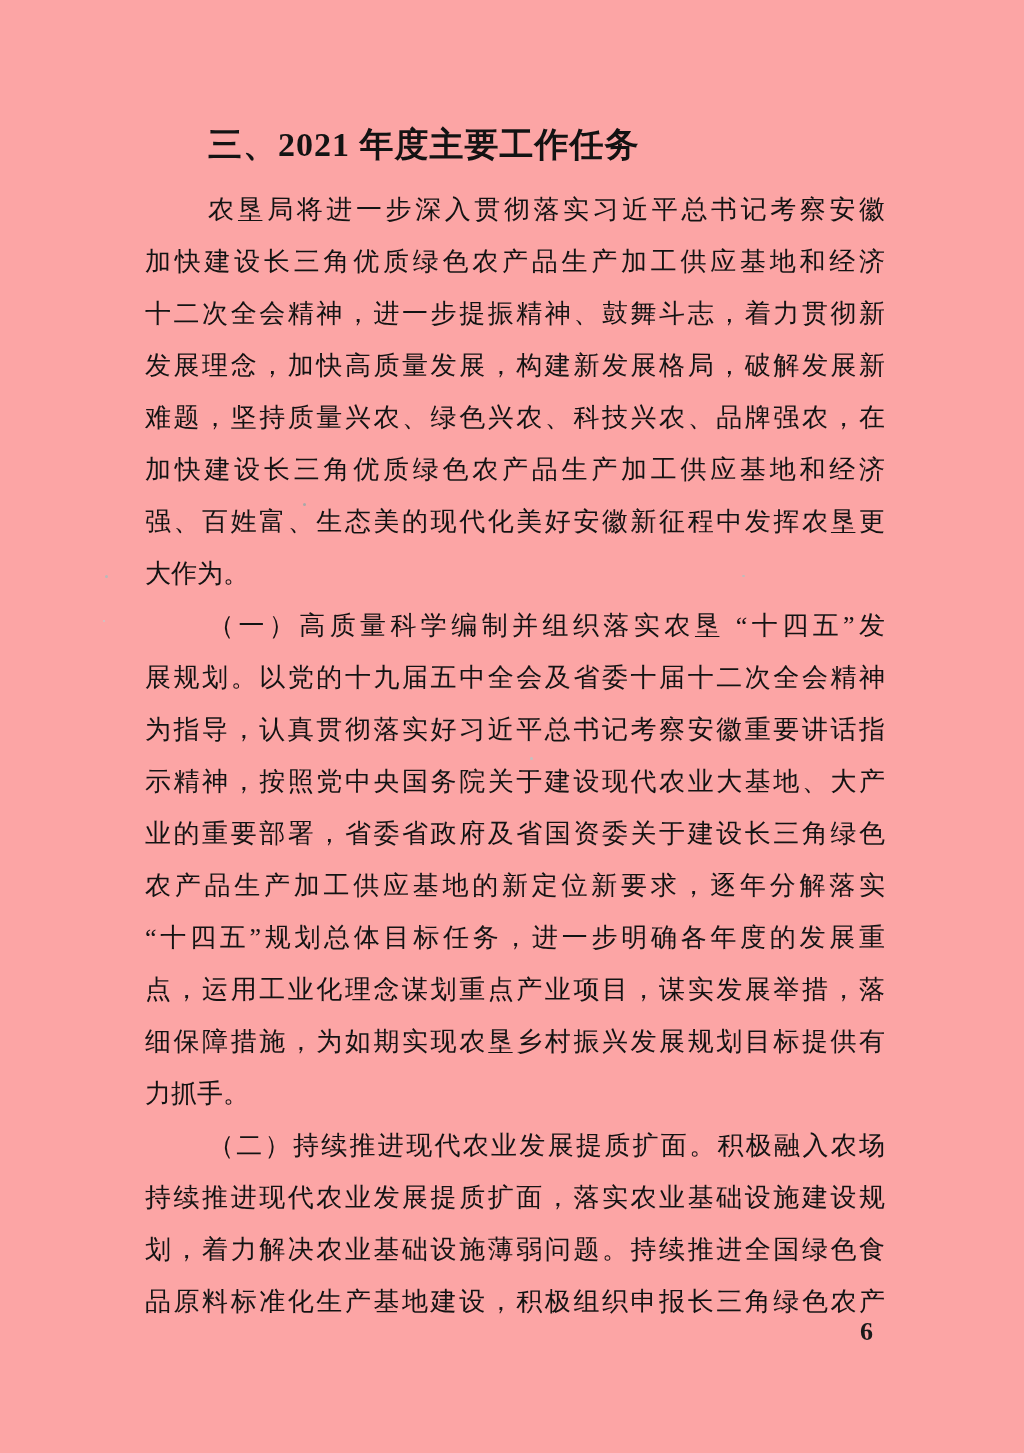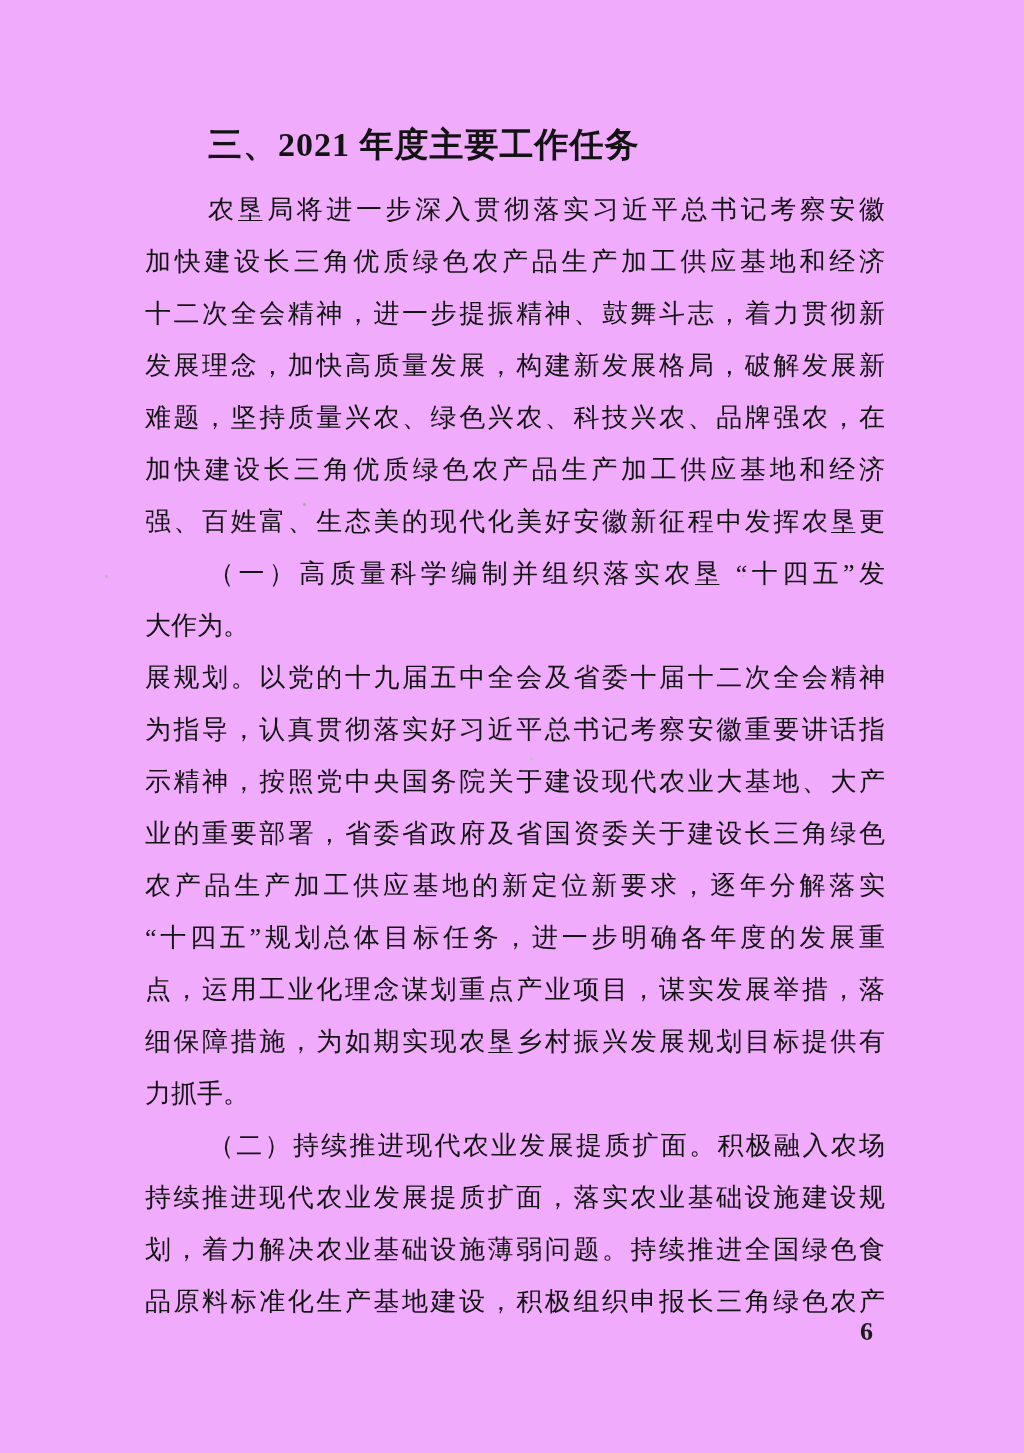--- a/index.html
+++ b/index.html
@@ -4,21 +4,21 @@
 <style>
   html, body {
     margin: 0;
     padding: 0;
     background: #ffffff;
   }
   .page {
     position: relative;
     width: 1024px;
     height: 1453px;
-    background: #f0abfc;
+    background: #fca5a5;
     overflow: hidden;
     font-family: "Liberation Serif", "DejaVu Serif", serif;
     color: #131313;
   }
   .title {
     position: absolute;
     left: 145px;
     top: 119px;
     width: 740px;
     height: 52px;
@@ -83,22 +83,22 @@
   <h1 class="title">三、2021 年度主要工作任务</h1>
 
   <div class="body-text">
     <div class="line indent">农垦局将进一步深入贯彻落实习近平总书记考察安徽</div>
     <div class="line">加快建设长三角优质绿色农产品生产加工供应基地和经济</div>
     <div class="line">十二次全会精神，进一步提振精神、鼓舞斗志，着力贯彻新</div>
     <div class="line">发展理念，加快高质量发展，构建新发展格局，破解发展新</div>
     <div class="line">难题，坚持质量兴农、绿色兴农、科技兴农、品牌强农，在</div>
     <div class="line">加快建设长三角优质绿色农产品生产加工供应基地和经济</div>
     <div class="line">强、百姓富、生态美的现代化美好安徽新征程中发挥农垦更</div>
+    <div class="line para-end">大作为。</div>
     <div class="line indent">（一）高质量科学编制并组织落实农垦 “十四五”发</div>
-    <div class="line para-end">大作为。</div>
     <div class="line">展规划。以党的十九届五中全会及省委十届十二次全会精神</div>
     <div class="line">为指导，认真贯彻落实好习近平总书记考察安徽重要讲话指</div>
     <div class="line">示精神，按照党中央国务院关于建设现代农业大基地、大产</div>
     <div class="line">业的重要部署，省委省政府及省国资委关于建设长三角绿色</div>
     <div class="line">农产品生产加工供应基地的新定位新要求，逐年分解落实</div>
     <div class="line">“十四五”规划总体目标任务，进一步明确各年度的发展重</div>
     <div class="line">点，运用工业化理念谋划重点产业项目，谋实发展举措，落</div>
     <div class="line">细保障措施，为如期实现农垦乡村振兴发展规划目标提供有</div>
     <div class="line para-end">力抓手。</div>
     <div class="line indent">（二）持续推进现代农业发展提质扩面。积极融入农场</div>

